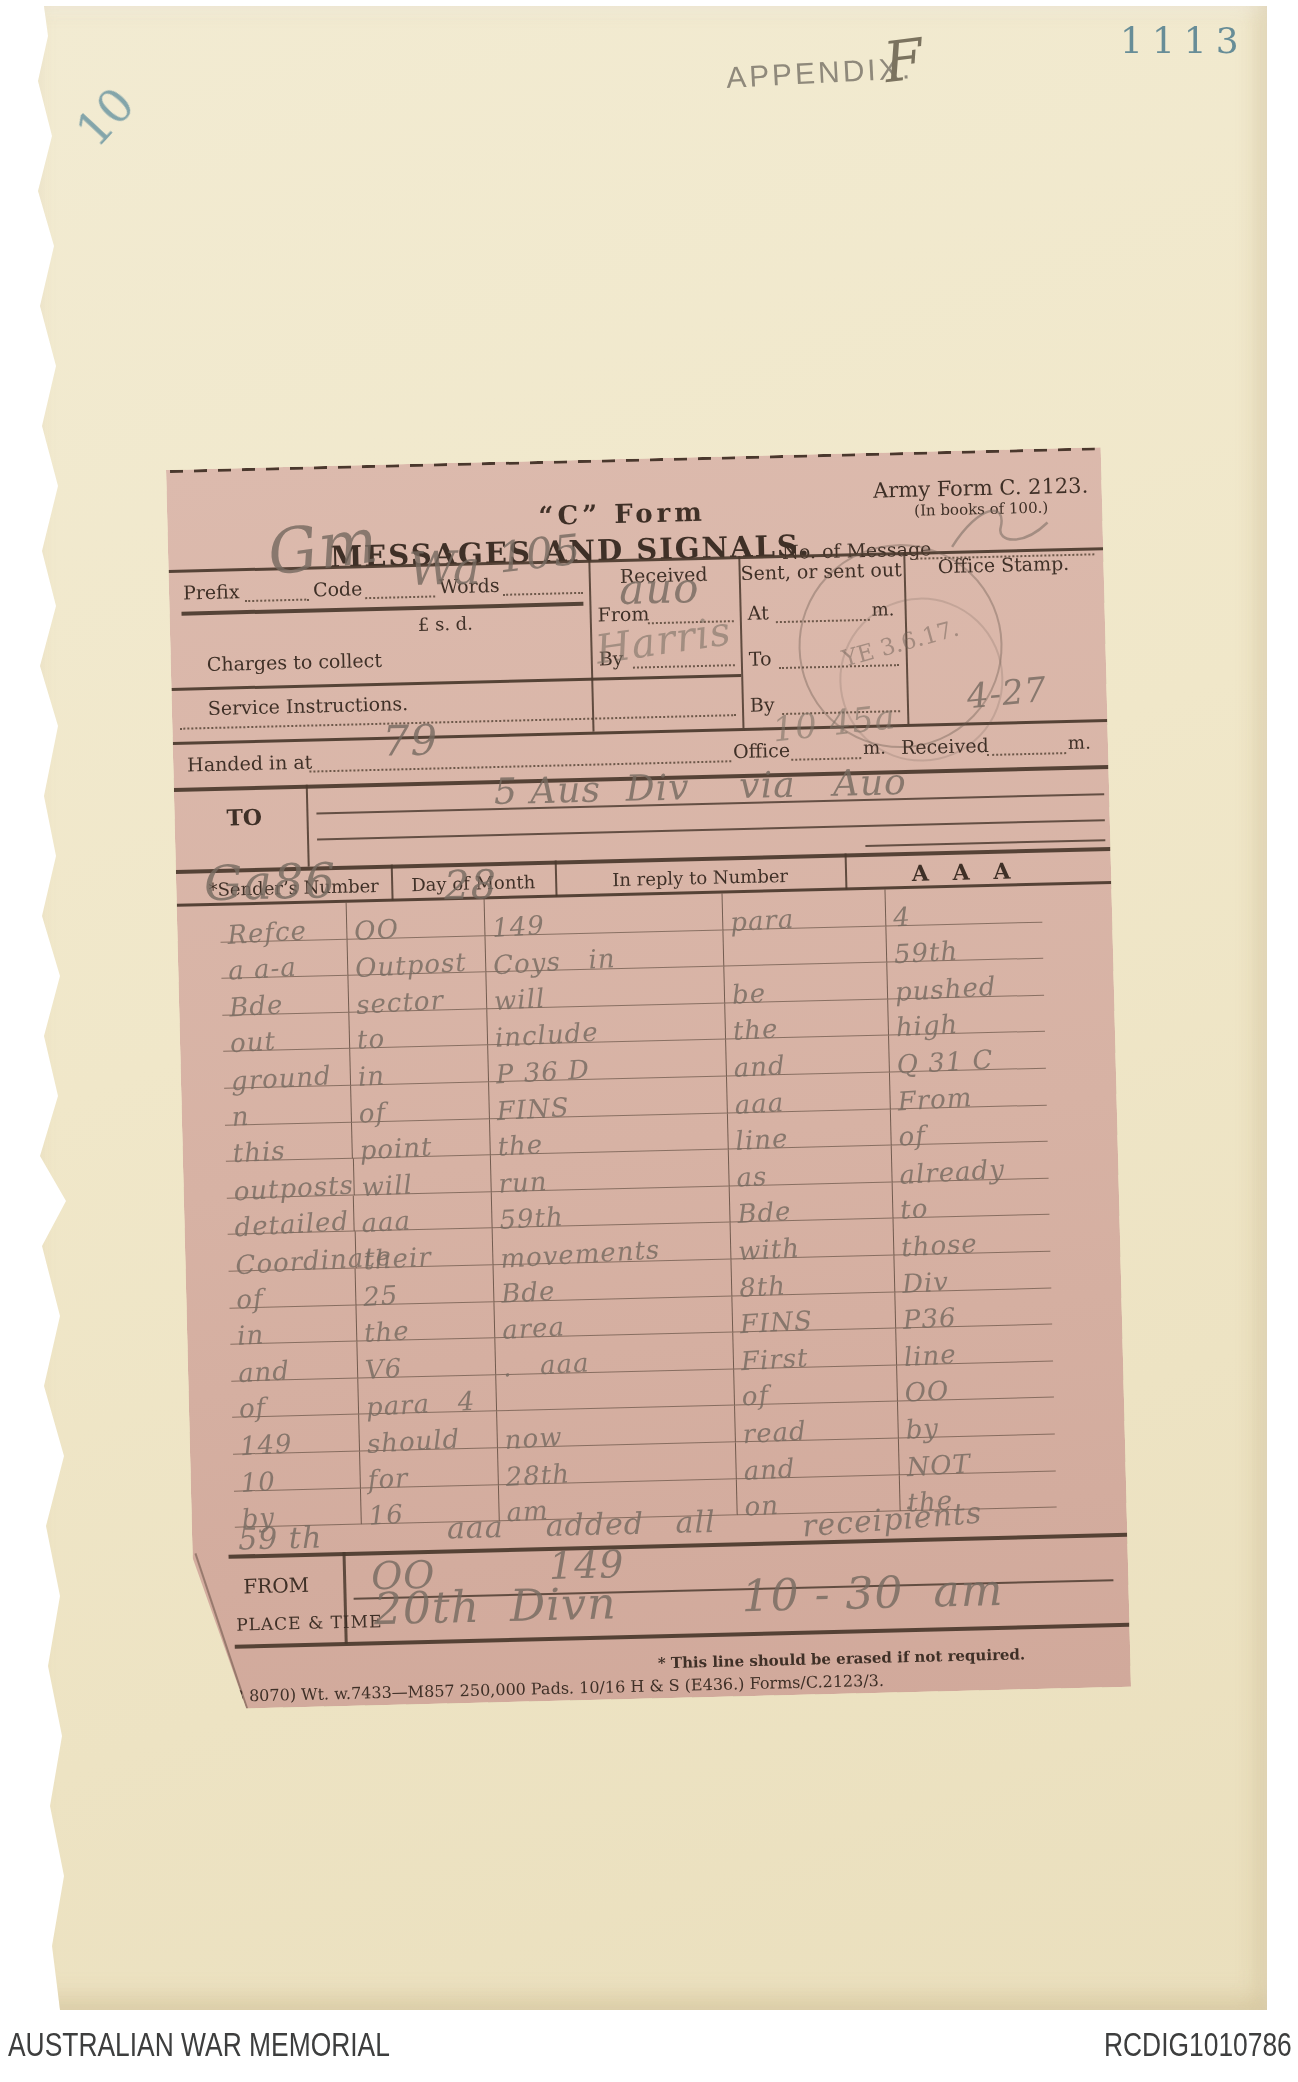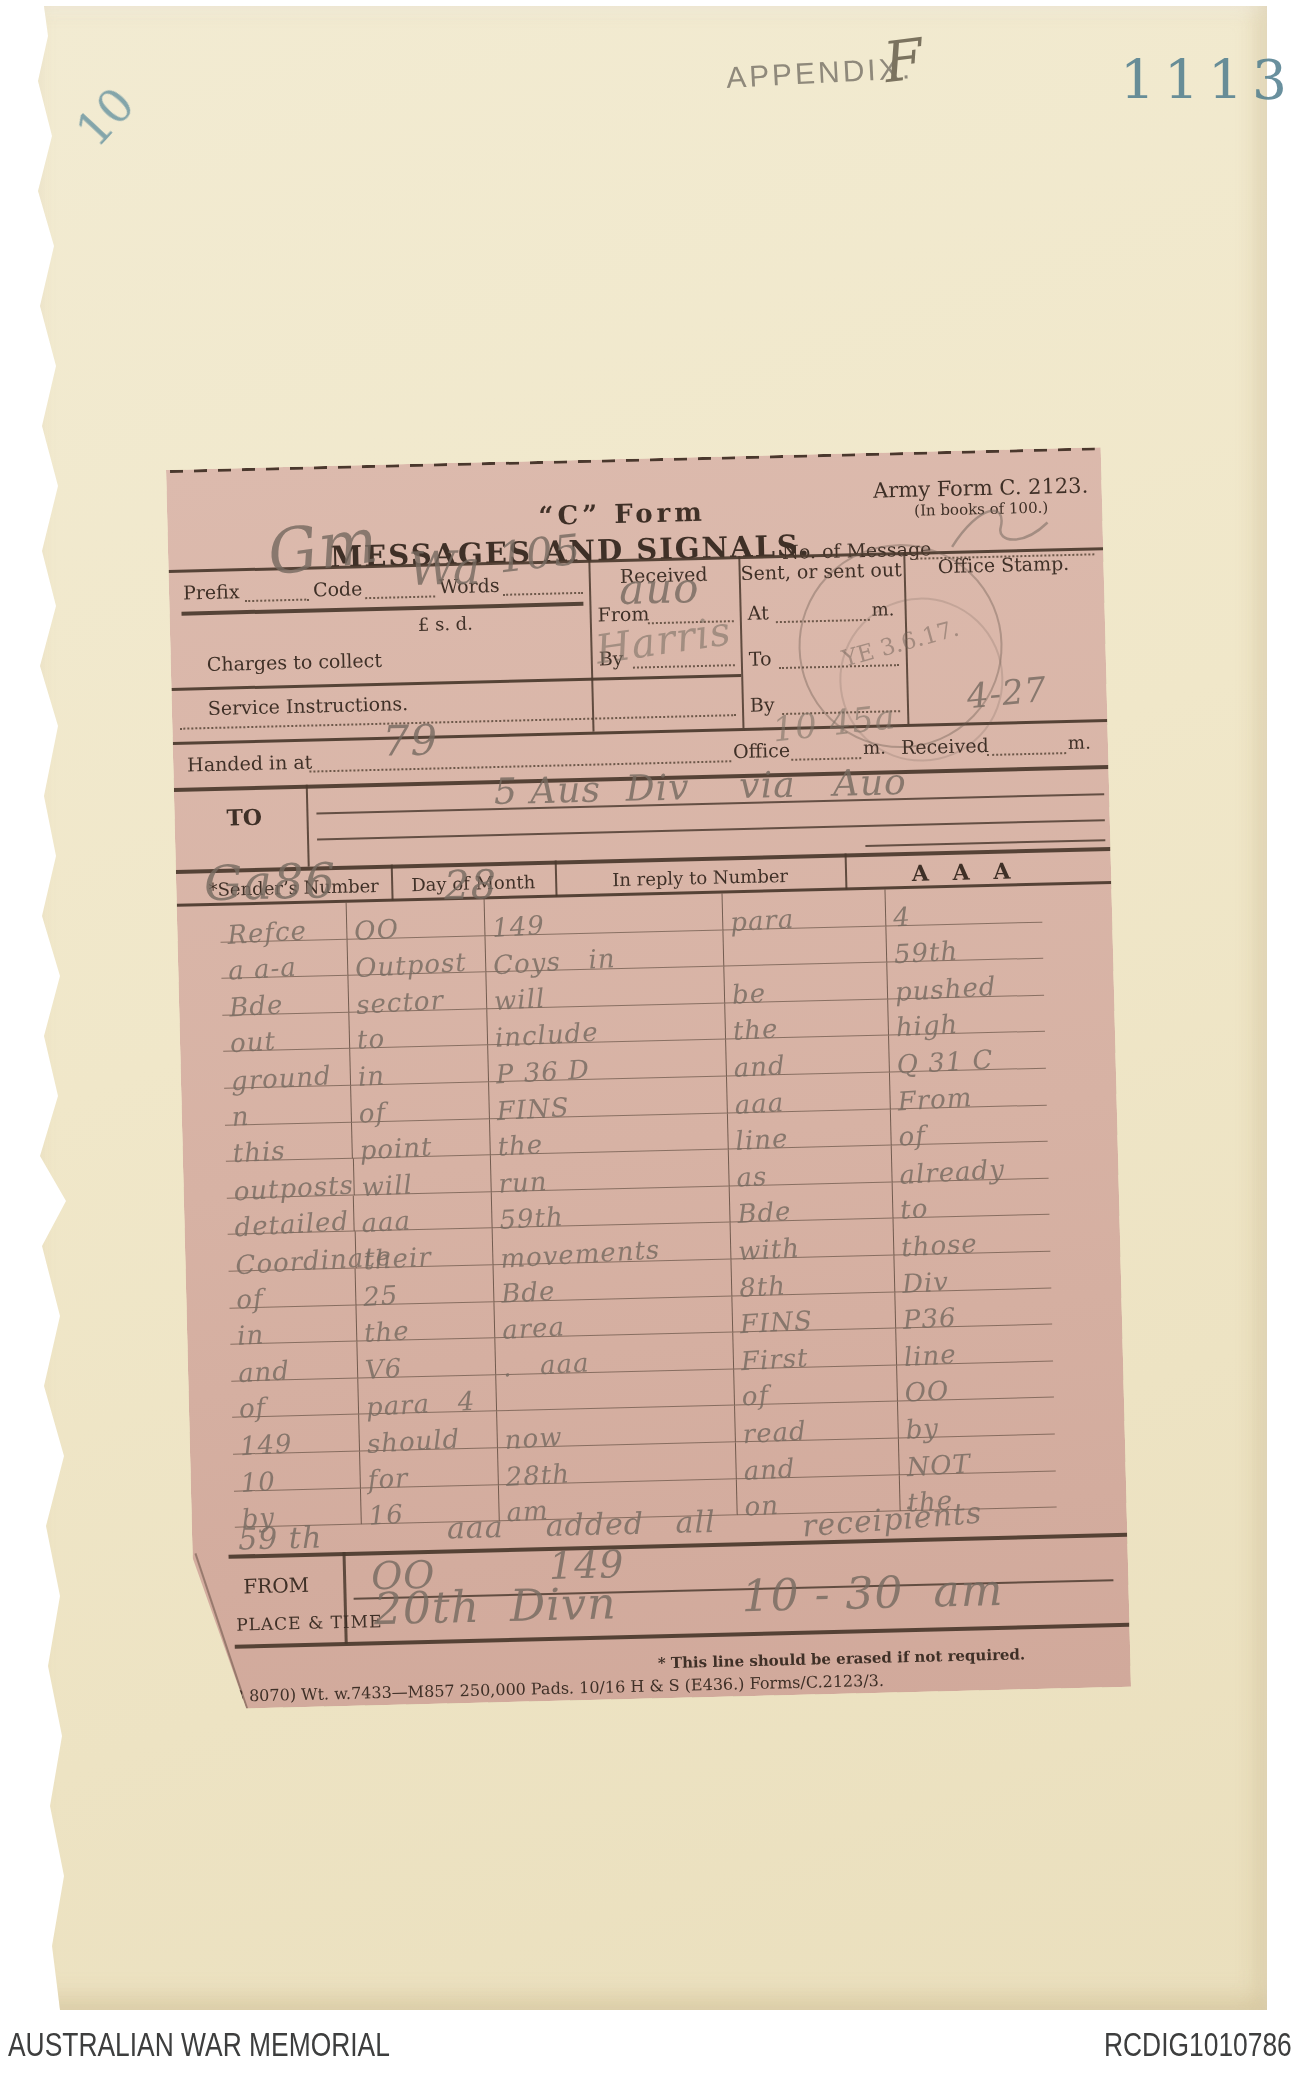--- a/index.html
+++ b/index.html
@@ -11,21 +11,21 @@
     background:linear-gradient(160deg,#f2ebd2 0%,#f0e7c9 45%,#eadfbd 100%);
     box-shadow:inset -10px 0 22px rgba(185,165,115,.22), inset 0 -12px 24px rgba(185,165,115,.28),
                inset 0 6px 14px rgba(255,255,255,.5), 2px 3px 8px rgba(0,0,0,.15);
     clip-path:polygon(14px 0,100% 0,100% 100%,30px 100%,22px 1940px,34px 1870px,20px 1800px,32px 1730px,
       18px 1660px,30px 1590px,16px 1520px,34px 1450px,14px 1380px,30px 1310px,12px 1240px,36px 1195px,
       10px 1150px,28px 1090px,14px 1030px,30px 970px,12px 910px,26px 850px,14px 790px,28px 720px,
       10px 660px,26px 600px,12px 545px,28px 480px,12px 420px,26px 360px,10px 300px,24px 240px,
       8px 185px,22px 130px,8px 75px,18px 30px);}
   
   .teal{font-family:"DejaVu Serif",serif;color:#5d8795}
-  #num1113{left:1120px;top:48px;font-size:55px;letter-spacing:9px;color:rgba(79,124,141,.85);filter:blur(.4px)}
+  #num1113{left:1120px;top:20px;font-size:36px;letter-spacing:9px;color:rgba(79,124,141,.85);filter:blur(.4px)}
   #num10{left:76px;top:90px;font-size:46px;color:rgba(104,148,160,.8);transform:rotate(-47deg);filter:blur(.4px)}
   #appendix{left:726px;top:56px;font-family:"Liberation Sans",sans-serif;font-size:30px;
     letter-spacing:3px;color:#8f897b;transform:rotate(-3deg)}
   #appendix-f{left:884px;top:28px;font-size:56px;font-style:italic;color:#7b735f;transform:rotate(-7deg)}
   
   #form{left:166px;top:470px;width:935px;height:1240px;
     background:linear-gradient(175deg,#dcbaad 0%,#d7b2a4 55%,#d1a99b 100%);
     transform:rotate(-1.4deg);transform-origin:0 0;
     box-shadow:2px 4px 10px rgba(110,80,55,.35);
     clip-path:polygon(0 0,100% 0,100% 100%,50px 100%,0 1088px);}

